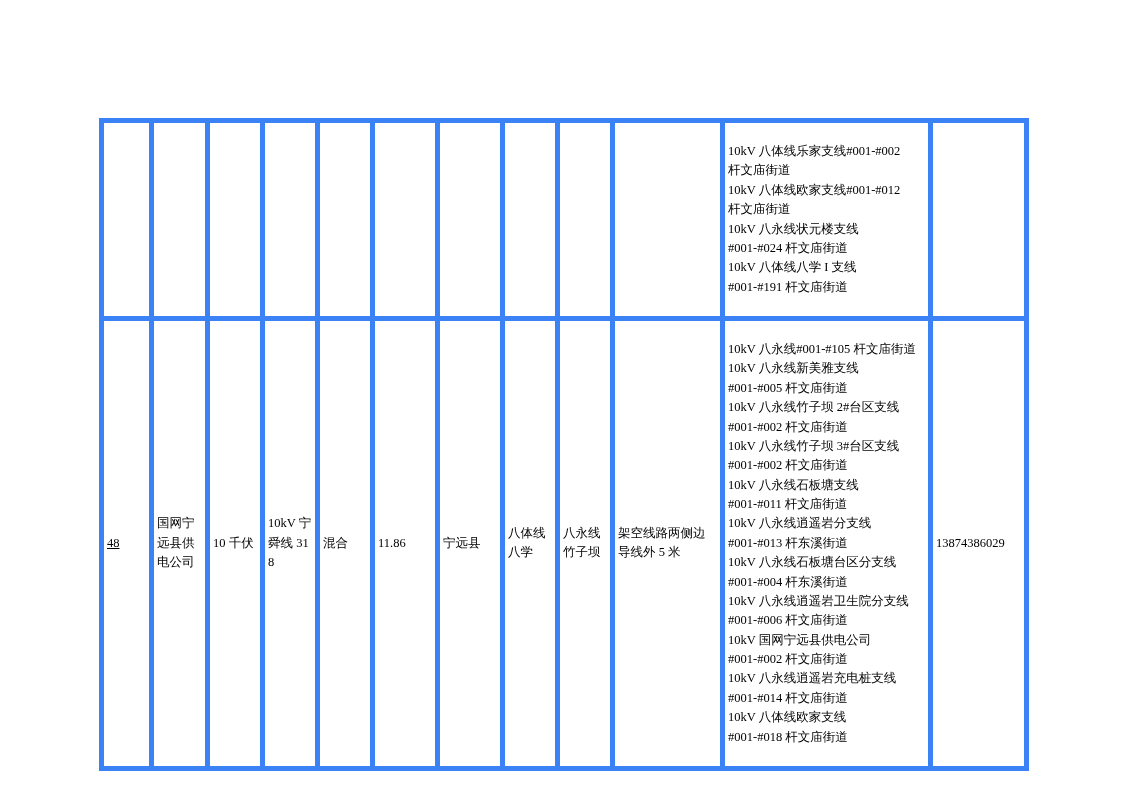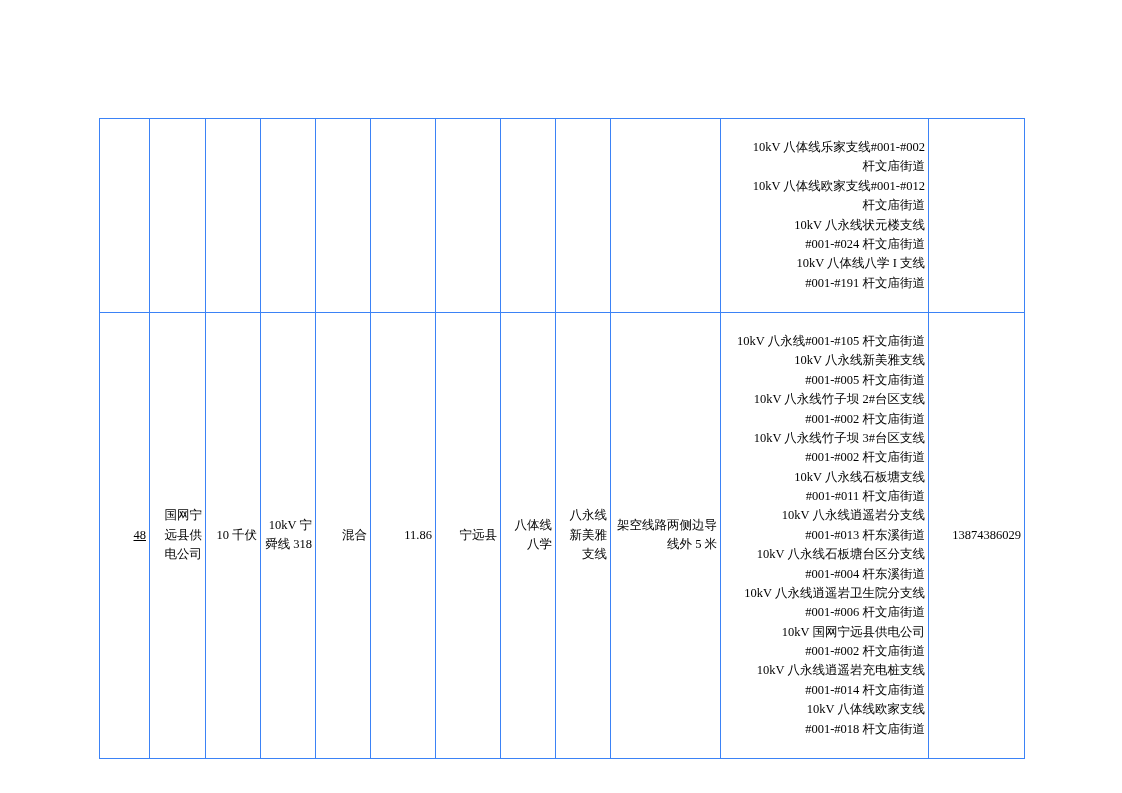--- a/index.html
+++ b/index.html
@@ -24,23 +24,23 @@
   }
   table.doc-table {
     position: absolute;
     left: 99px;
     top: 118px;
     width: 925px;
     border-collapse: collapse;
     table-layout: fixed;
   }
   table.doc-table td {
-    border: 1px solid #3b82f6;
+    border: 5px solid #3b82f6;
     vertical-align: middle;
-    text-align: right;
+    text-align: left;
     padding: 19px 3px;
     font-size: 12.5px;
     line-height: 1.55;
     word-break: break-all;
   }
   
   col.c0 { width: 50px; }
   col.c1 { width: 56px; }
   col.c2 { width: 55px; }
   col.c3 { width: 55px; }
@@ -116,21 +116,21 @@
       </tr>
       <tr class="row-main">
         <td class="num-cell">48</td>
         <td>国网宁远县供电公司</td>
         <td>10 千伏</td>
         <td>10kV 宁舜线 318</td>
         <td>混合</td>
         <td>11.86</td>
         <td>宁远县</td>
         <td>八体线八学</td>
-        <td>八永线新美雅支线</td>
+        <td>八永线竹子坝</td>
         <td>架空线路两侧边导线外 5 米</td>
         <td class="desc-cell cell-lines">
             <div>10kV 八永线#001-#105 杆文庙街道</div>
             <div>10kV 八永线新美雅支线</div>
             <div>#001-#005 杆文庙街道</div>
             <div>10kV 八永线竹子坝 2#台区支线</div>
             <div>#001-#002 杆文庙街道</div>
             <div>10kV 八永线竹子坝 3#台区支线</div>
             <div>#001-#002 杆文庙街道</div>
             <div>10kV 八永线石板塘支线</div>

